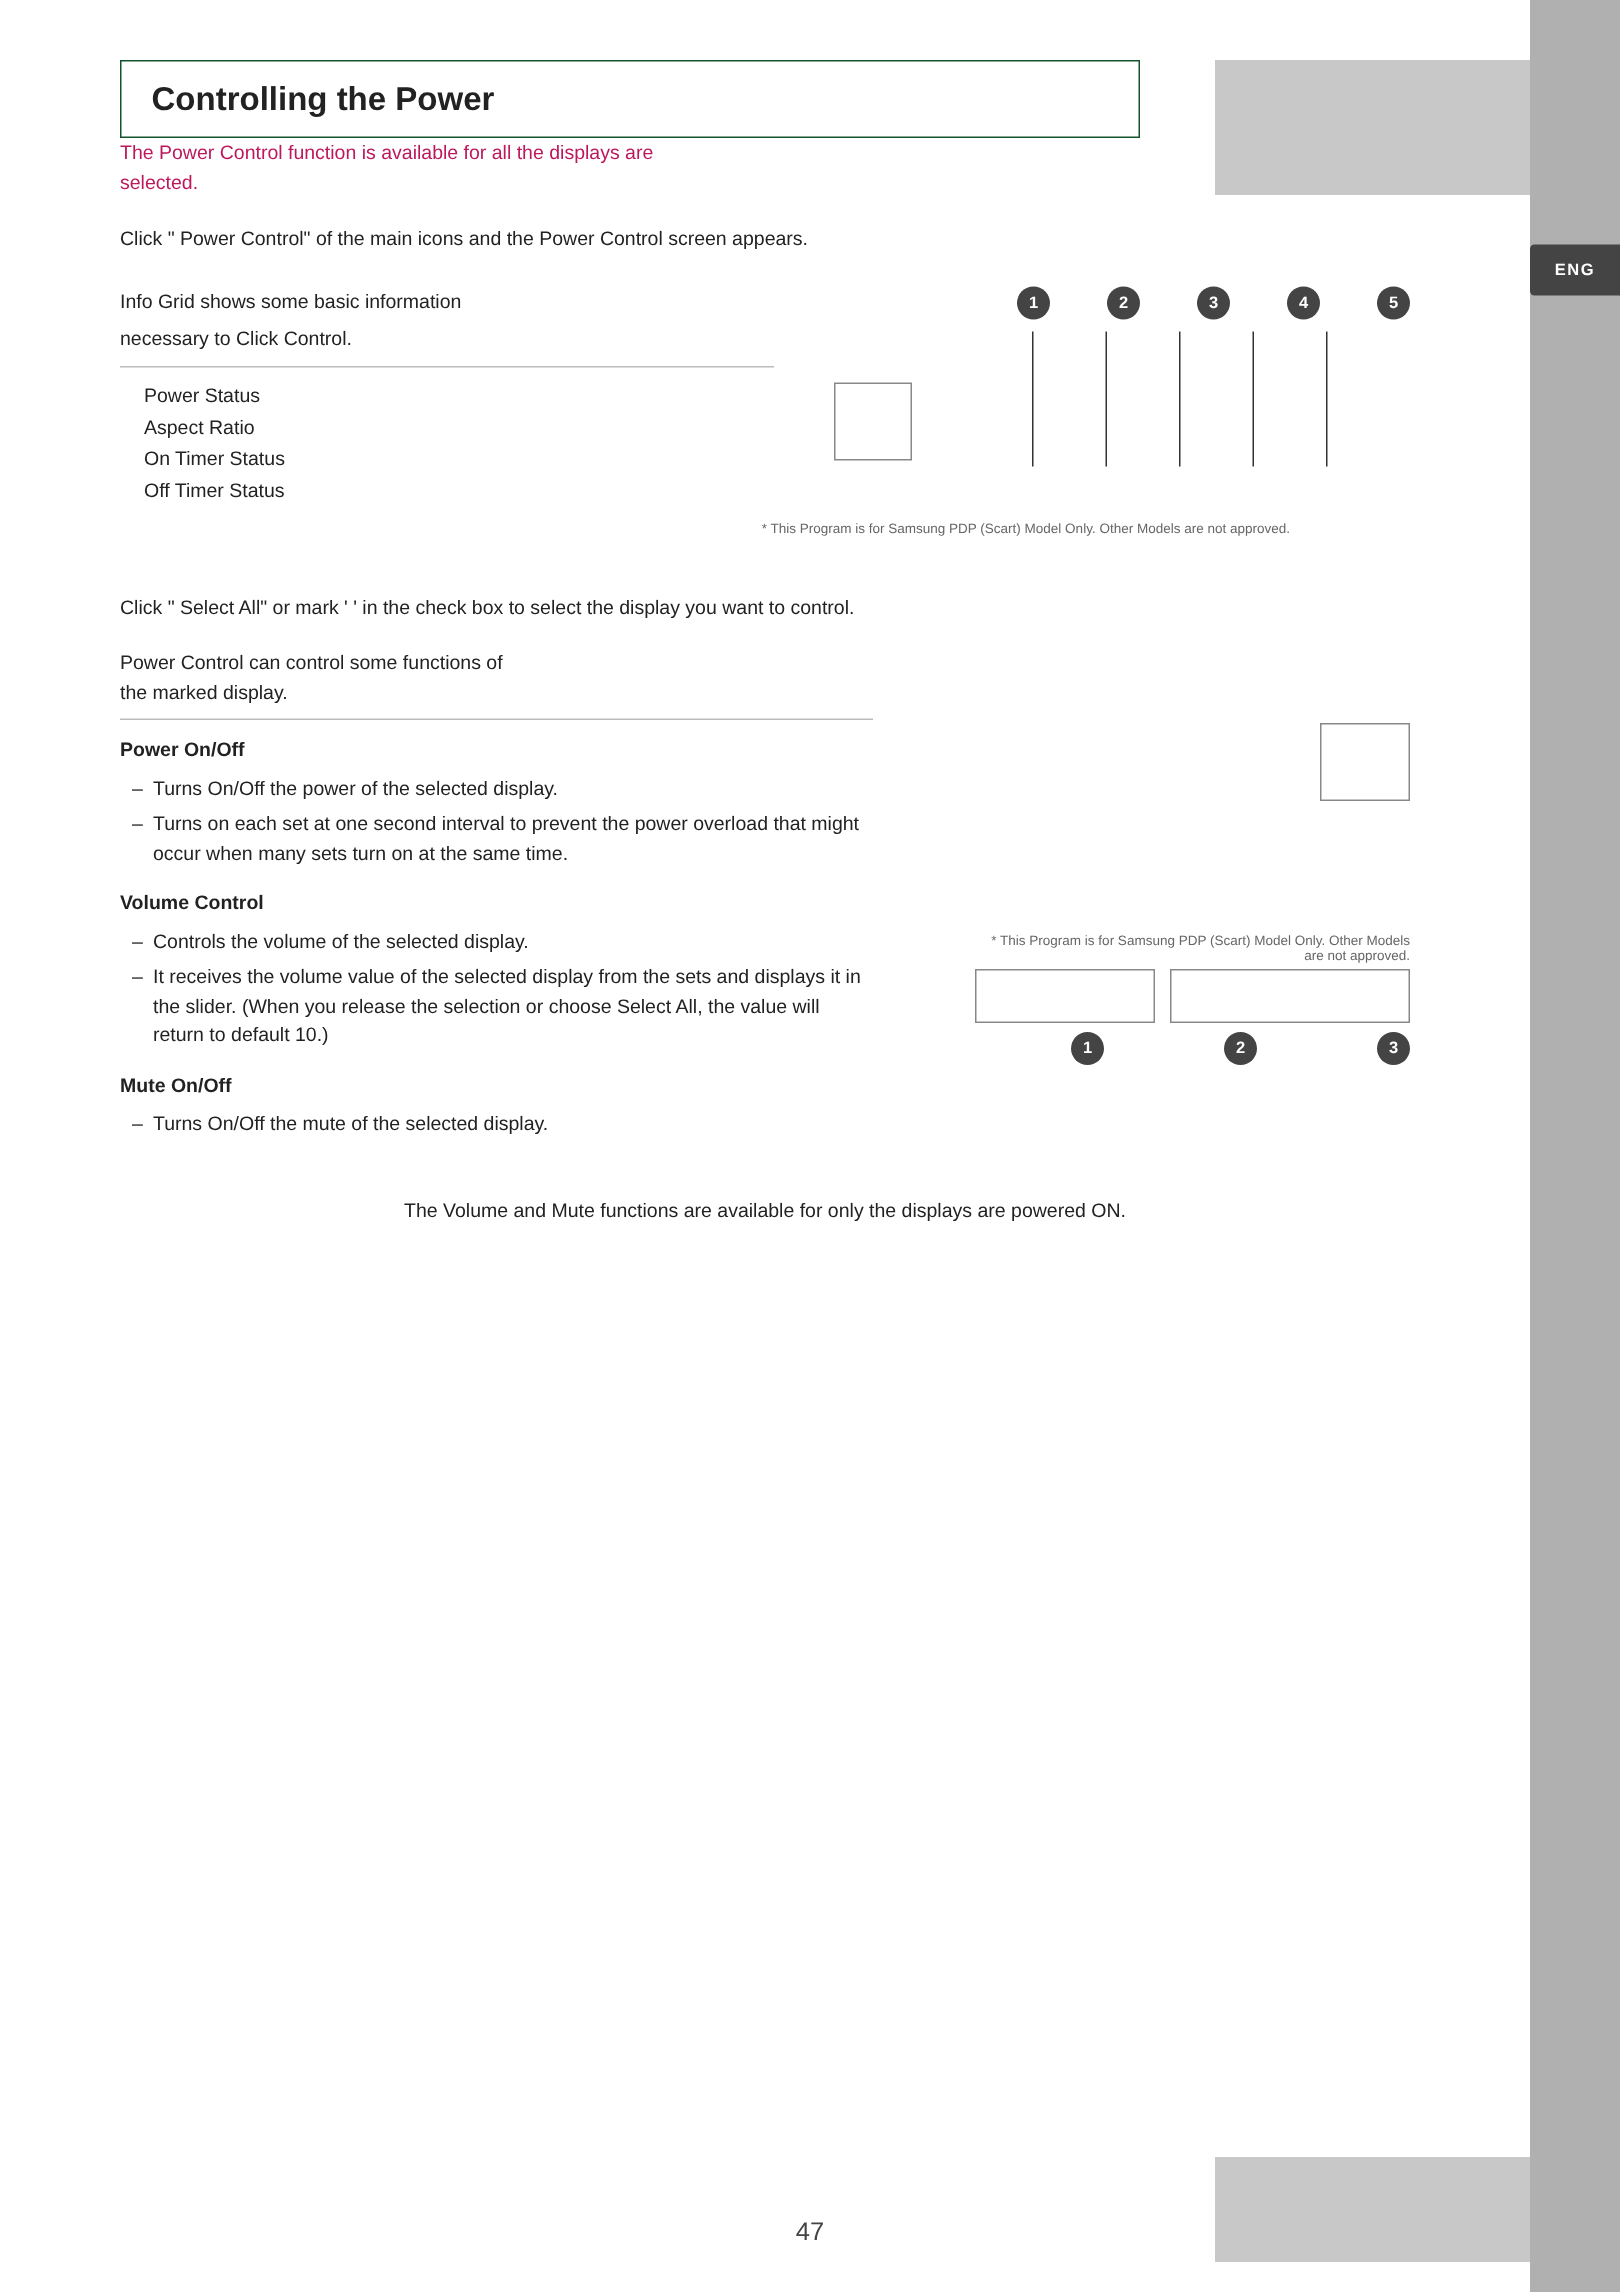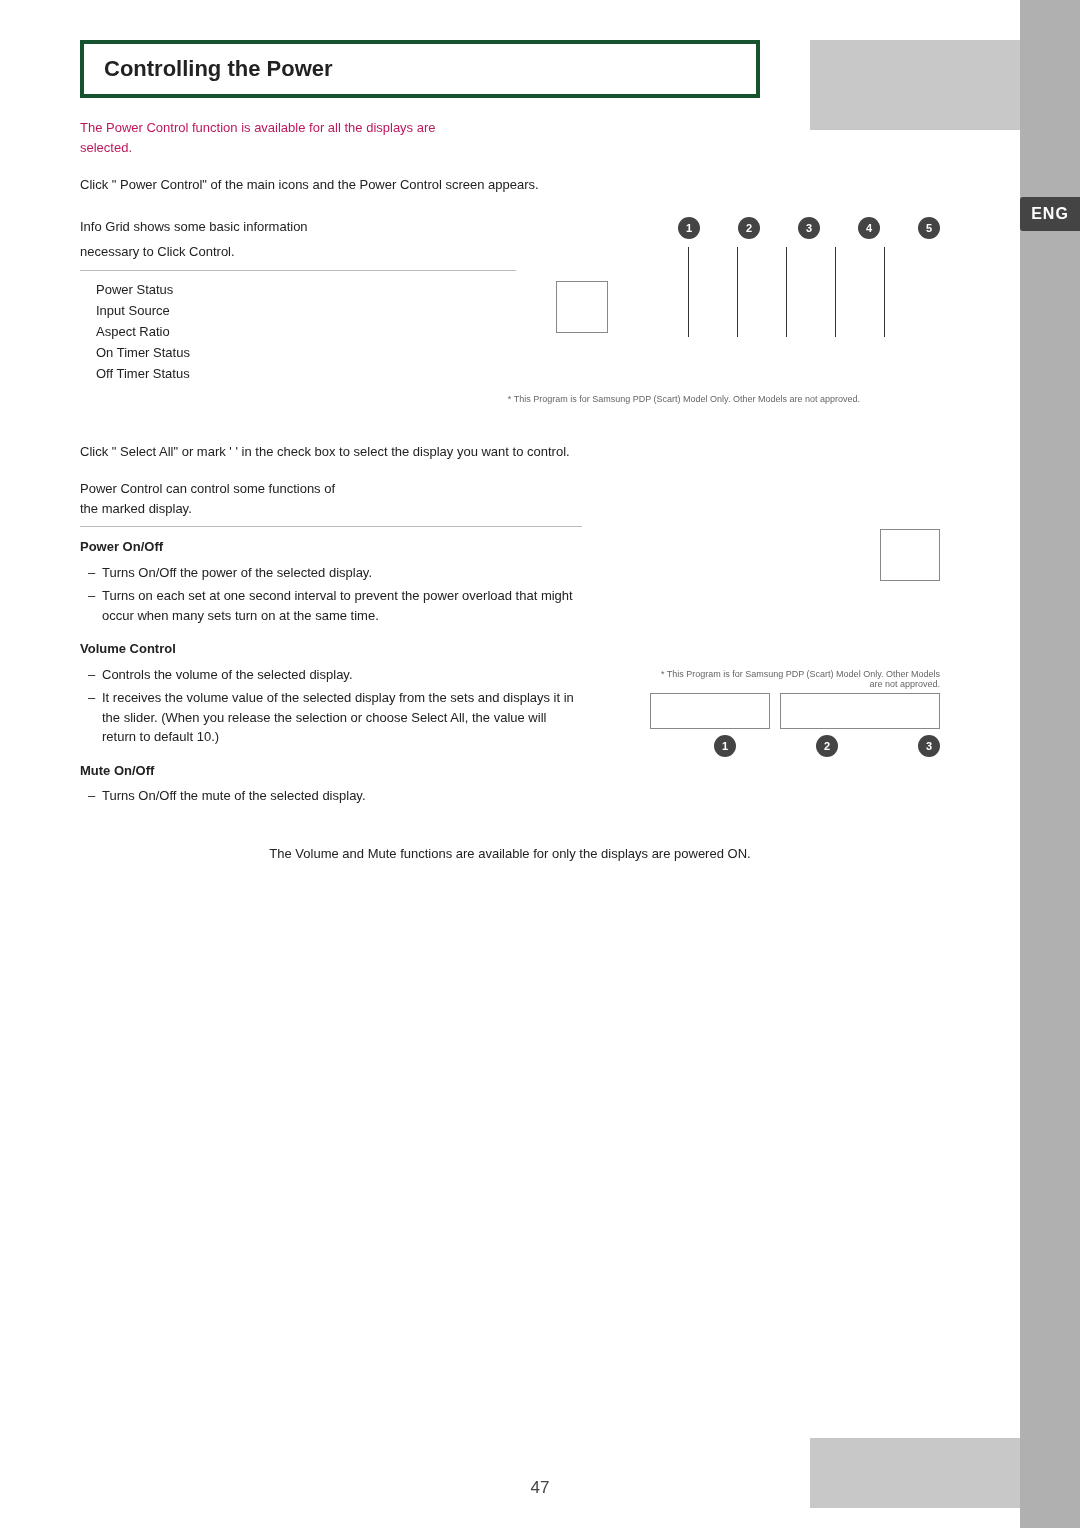--- a/index.html
+++ b/index.html
@@ -19,46 +19,45 @@
       top: 0;
       right: 0;
       width: 60px;
       height: 100%;
       background: #b0b0b0;
     }
 
     
     .eng-badge {
       position: absolute;
-      top: 197px;
+      top: 163px;
       right: 0;
       width: 60px;
       height: 34px;
       background: #444;
       color: #fff;
-      font-size: 16px;
+      font-size: 11px;
       font-weight: bold;
       display: flex;
       align-items: center;
       justify-content: center;
       letter-spacing: 1px;
       border-radius: 3px 0 0 3px;
     }
 
     
     .main-content {
       margin: 40px 80px 40px 80px;
       margin-right: 140px;
     }
 
     
     .title-box {
-      border: 4px solid #14532d;
+      border: 1px solid #14532d;
       padding: 12px 20px;
-      margin-bottom: 20px;
       display: inline-block;
       width: 680px;
     }
 
     .title-box h1 {
       font-size: 22px;
       font-weight: bold;
       color: #222;
     }
 
@@ -341,21 +340,20 @@
 
   
   <div class="info-section-wrapper">
 
     <div class="info-grid-left">
       <p>Info Grid shows some basic information</p>
       <p>necessary to Click Control.</p>
       <div class="horizontal-divider"></div>
       <ul class="info-list">
         <li>Power Status</li>
-        <li>Input Source</li>
         <li>Aspect Ratio</li>
         <li>On Timer Status</li>
         <li>Off Timer Status</li>
       </ul>
     </div>
 
     <div style="margin-top:60px;">
       <div class="small-square"></div>
     </div>
 

